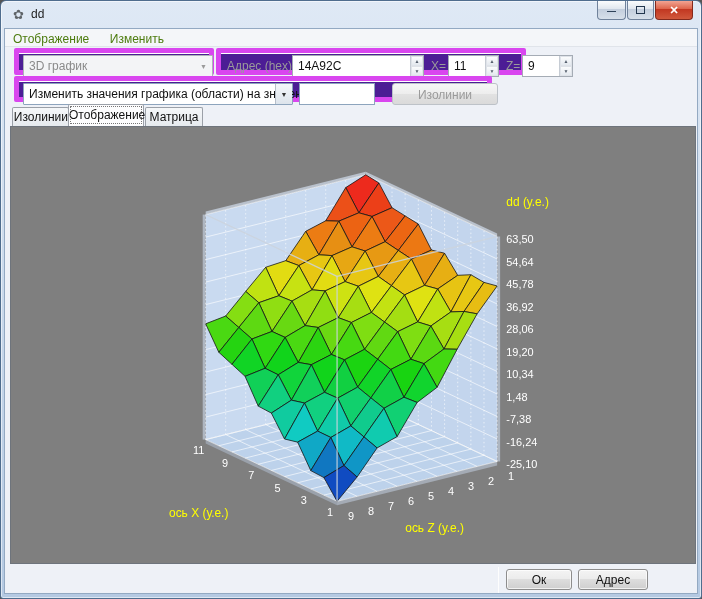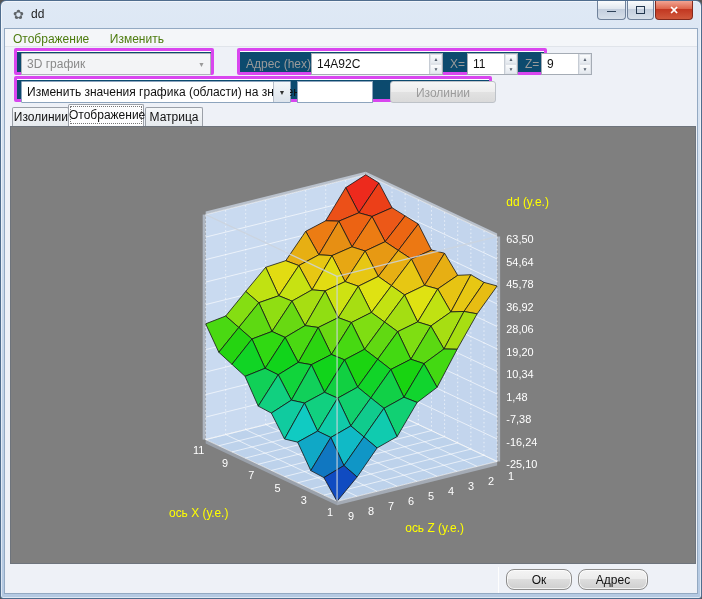--- a/index.html
+++ b/index.html
@@ -24,23 +24,23 @@
   .btn-close span{display:block;margin-top:3px;font-size:11px;font-weight:bold;}
   
   .client{position:absolute;left:3px;right:3px;top:27px;bottom:4px;background:#eef1f7;border:1px solid #93a9c2;}
   
   .menubar{position:absolute;left:0;right:0;top:0;height:18px;background:#f4f6f9;border-bottom:1px solid #e0e4ea;}
   .menu-item{display:inline-block;padding:2px 8px 0 8px;font-size:12px;color:#4d7c0f;}
   
   .toolrow{position:absolute;left:0;right:0;}
   .row1{top:18px;height:29px;}
   .row2{top:47px;height:27px;}
-  .group{position:absolute;border:3px solid #d946ef;border-radius:2px;background:#0c4a6e;box-shadow:inset 0 1px 0 #fff;}
+  .group{position:absolute;border:5px solid #d946ef;border-radius:2px;background:#4c1d95;box-shadow:inset 0 1px 0 #fff;}
   .g1{left:9px;top:1px;width:200px;height:27px;}
-  .g2{left:211px;top:1px;width:310px;height:27px;margin-left:21px;}
+  .g2{left:211px;top:1px;width:310px;height:27px;}
   .g3{left:9px;top:0;width:478px;height:26px;}
   .combo{position:absolute;height:22px;border:1px solid #aeb3ba;background:#f3f4f6;border-radius:1px;}
   .combo .cb-text{position:absolute;left:5px;top:3px;font-size:12px;color:#8a8a8a;white-space:nowrap;}
   .combo .cb-arrow{position:absolute;right:0;top:0;width:17px;height:100%;text-align:center;font-size:7px;color:#9a9a9a;padding-top:7px;}
   .combo.enabled{background:#fff;border-color:#8da4bd;}
   .combo.enabled .cb-text{color:#111;}
   .combo.enabled .cb-arrow{color:#333;background:linear-gradient(#f4f7fa,#dde4ec);border-left:1px solid #b6bec9;}
   .lbl-dis{position:absolute;font-size:12px;color:#9a9a9a;}
   .field{position:absolute;height:22px;background:#fff;border:1px solid #a5acb5;}
   .field input{position:absolute;left:0;top:0;width:calc(100% - 14px);height:100%;border:none;outline:none;
@@ -54,21 +54,21 @@
   .tabstrip{position:absolute;left:0;right:0;top:74px;height:23px;}
   .tab{position:absolute;bottom:0;border:1px solid #9ba0a8;border-bottom:none;border-radius:2px 2px 0 0;
     background:linear-gradient(#f5f7f9,#e6eaee);font-size:12px;color:#111;text-align:center;}
   .tab-inactive{height:19px;padding-top:2px;}
   .tab-active{height:22px;background:#fdfdfe;z-index:5;padding-top:3px;outline:1px dotted #777;outline-offset:-3px;}
   
   .panel{position:absolute;left:5px;top:97px;width:686px;height:438px;background:#7F7F7F;border:1px solid #6e747c;}
   .panel svg{display:block;}
   
   .footer-sep{position:absolute;left:493px;top:538px;width:1px;height:26px;background:#c6cad0;border-right:1px solid #fdfdfd;}
-  .btn{position:absolute;top:540px;height:21px;border:1px solid #8d8d8d;border-radius:8px;font-size:12px;color:#111;text-align:center;padding-top:3px;
+  .btn{position:absolute;top:540px;height:21px;border:1px solid #8d8d8d;border-radius:3px;font-size:12px;color:#111;text-align:center;padding-top:3px;
     background:linear-gradient(#f4f4f4,#ebebeb 50%,#dddddd 50%,#cfcfcf);box-shadow:inset 0 0 0 1px rgba(255,255,255,.7);}
   .btn-ok{left:501px;width:66px;}
   .btn-cancel{left:573px;width:70px;}
 </style>
 </head>
 <body>
 
 <div class="window">
 
   <div class="titlebar">

